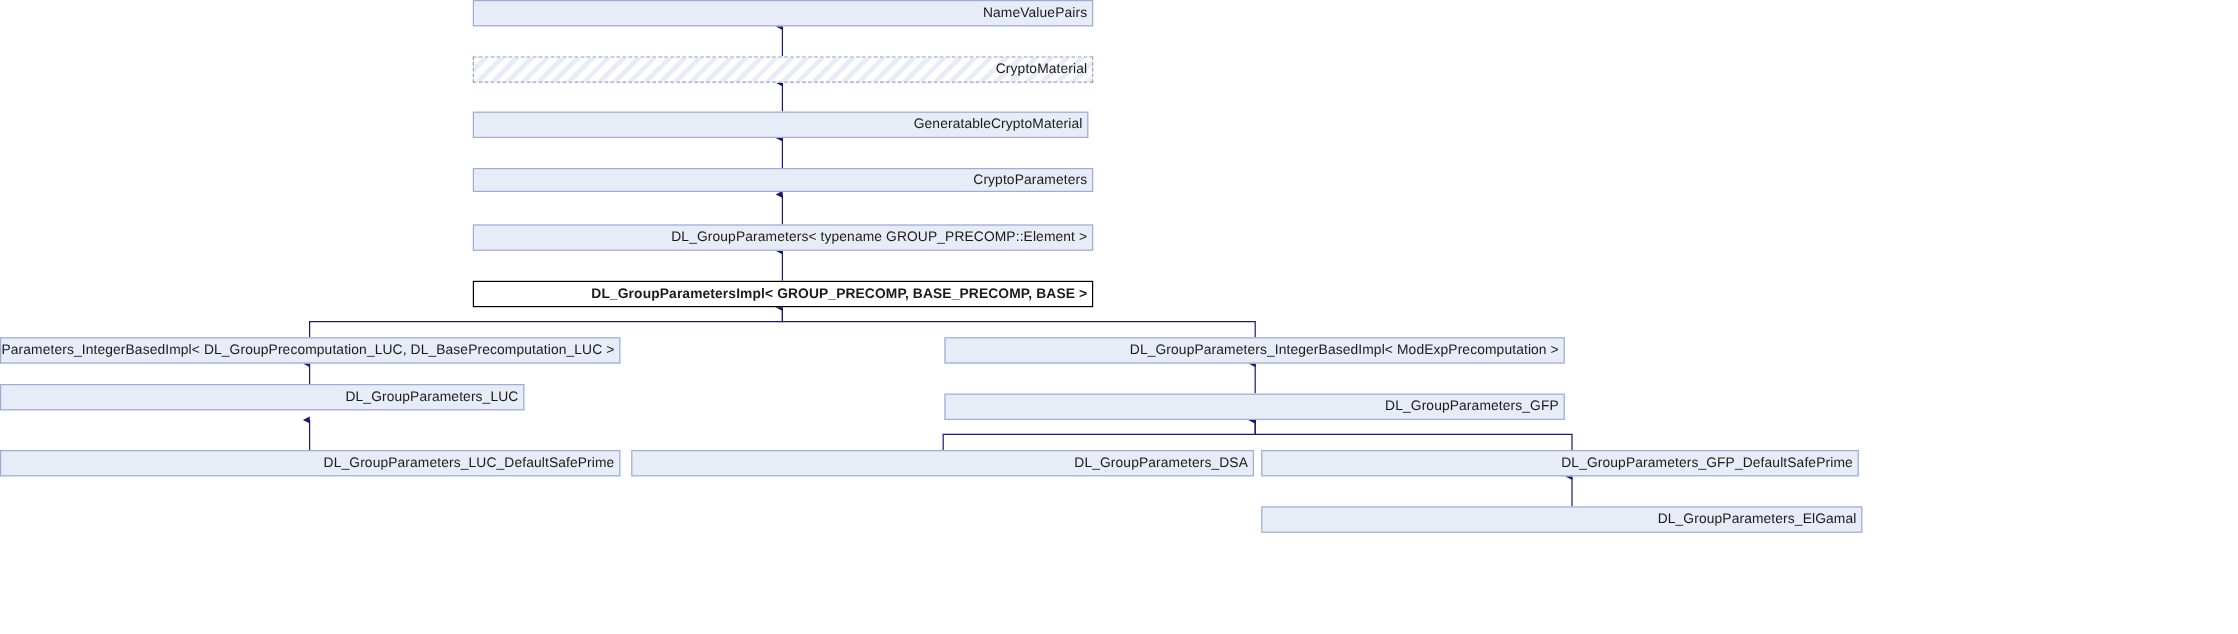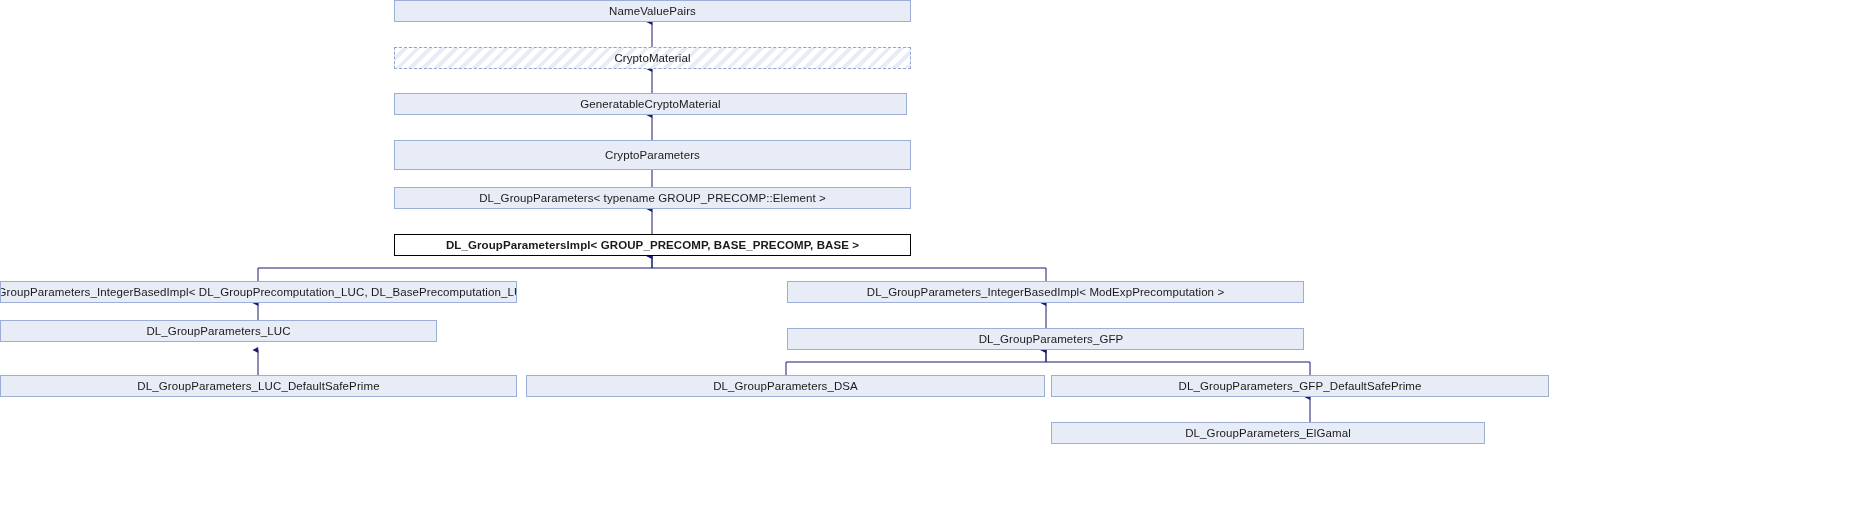--- a/index.html
+++ b/index.html
@@ -24,21 +24,21 @@
     top: 0;
     width: 1865px;
     height: 528px;
     pointer-events: none;
   }
   .node {
     position: absolute;
     box-sizing: border-box;
     display: flex;
     align-items: center;
-    justify-content: center;
+    justify-content: flex-end;
     height: 22px;
     background: #e8ecf7;
     border: 1px solid #9aaed6;
     font-size: 11.5px;
     line-height: 13px;
     color: #1a1a1a;
     white-space: nowrap;
     overflow: hidden;
     letter-spacing: 0.1px;
   }
@@ -93,21 +93,21 @@
   <div id="node-layer">
       <div class="node" style="left: 394px; top: 0px; width: 517px; height: 22px;">
         <span class="node-label">NameValuePairs</span>
       </div>
       <div class="node abstract" style="left: 394px; top: 47px; width: 517px; height: 22px;">
         <span class="node-label">CryptoMaterial</span>
       </div>
       <div class="node" style="left: 394px; top: 93px; width: 513px; height: 22px;">
         <span class="node-label">GeneratableCryptoMaterial</span>
       </div>
-      <div class="node" style="left: 394px; top: 140px; width: 517px; height: 30px;">
+      <div class="node" style="left: 394px; top: 140px; width: 517px; height: 20px;">
         <span class="node-label">CryptoParameters</span>
       </div>
       <div class="node" style="left: 394px; top: 187px; width: 517px; height: 22px;">
         <span class="node-label">DL_GroupParameters&lt; typename GROUP_PRECOMP::Element &gt;</span>
       </div>
       <div class="node current" style="left: 394px; top: 234px; width: 517px; height: 22px;">
         <span class="node-label">DL_GroupParametersImpl&lt; GROUP_PRECOMP, BASE_PRECOMP, BASE &gt;</span>
       </div>
       <div class="node" style="left: 0px; top: 281px; width: 517px; height: 22px;">
         <span class="node-label">DL_GroupParameters_IntegerBasedImpl&lt; DL_GroupPrecomputation_LUC, DL_BasePrecomputation_LUC &gt;</span>
@@ -123,17 +123,17 @@
       </div>
       <div class="node" style="left: 0px; top: 375px; width: 517px; height: 22px;">
         <span class="node-label">DL_GroupParameters_LUC_DefaultSafePrime</span>
       </div>
       <div class="node" style="left: 526px; top: 375px; width: 519px; height: 22px;">
         <span class="node-label">DL_GroupParameters_DSA</span>
       </div>
       <div class="node" style="left: 1051px; top: 375px; width: 498px; height: 22px;">
         <span class="node-label">DL_GroupParameters_GFP_DefaultSafePrime</span>
       </div>
-      <div class="node" style="left: 1051px; top: 422px; width: 434px; height: 22px;">
+      <div class="node" style="left: 1051px; top: 422px; width: 501px; height: 22px;">
         <span class="node-label">DL_GroupParameters_ElGamal</span>
       </div>
     </div>
 </div>
 
 </body></html>

